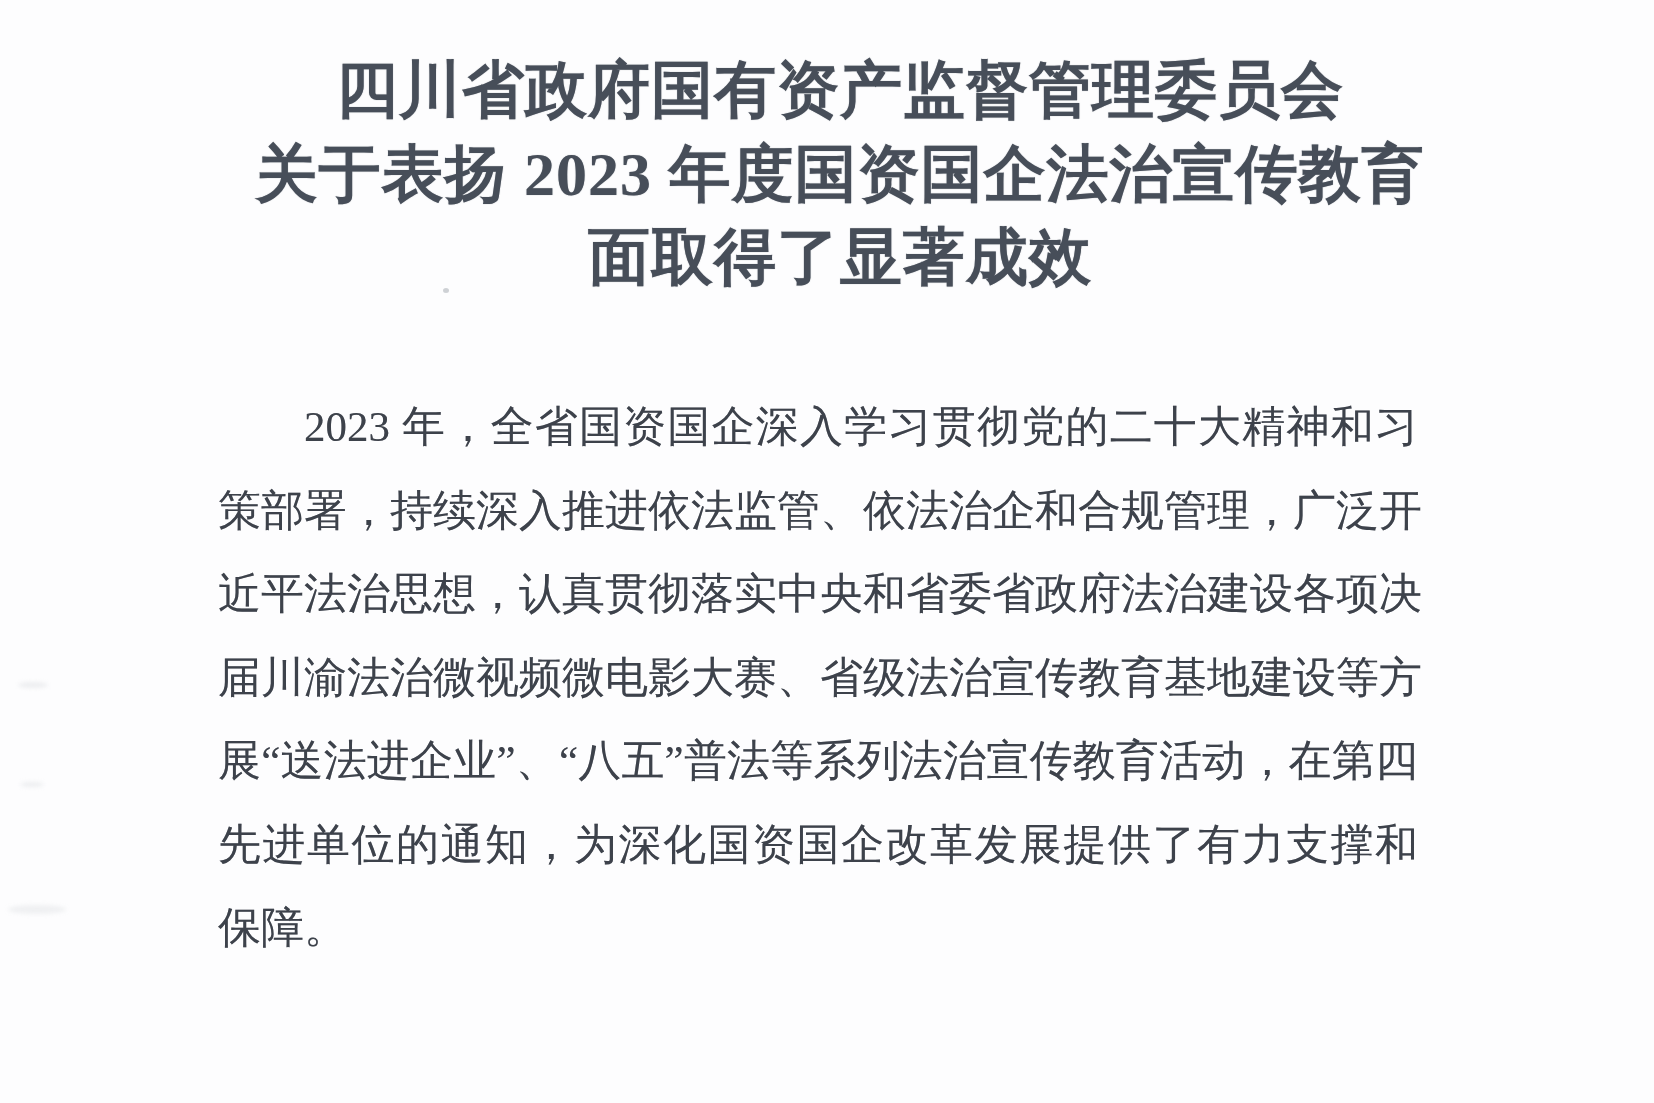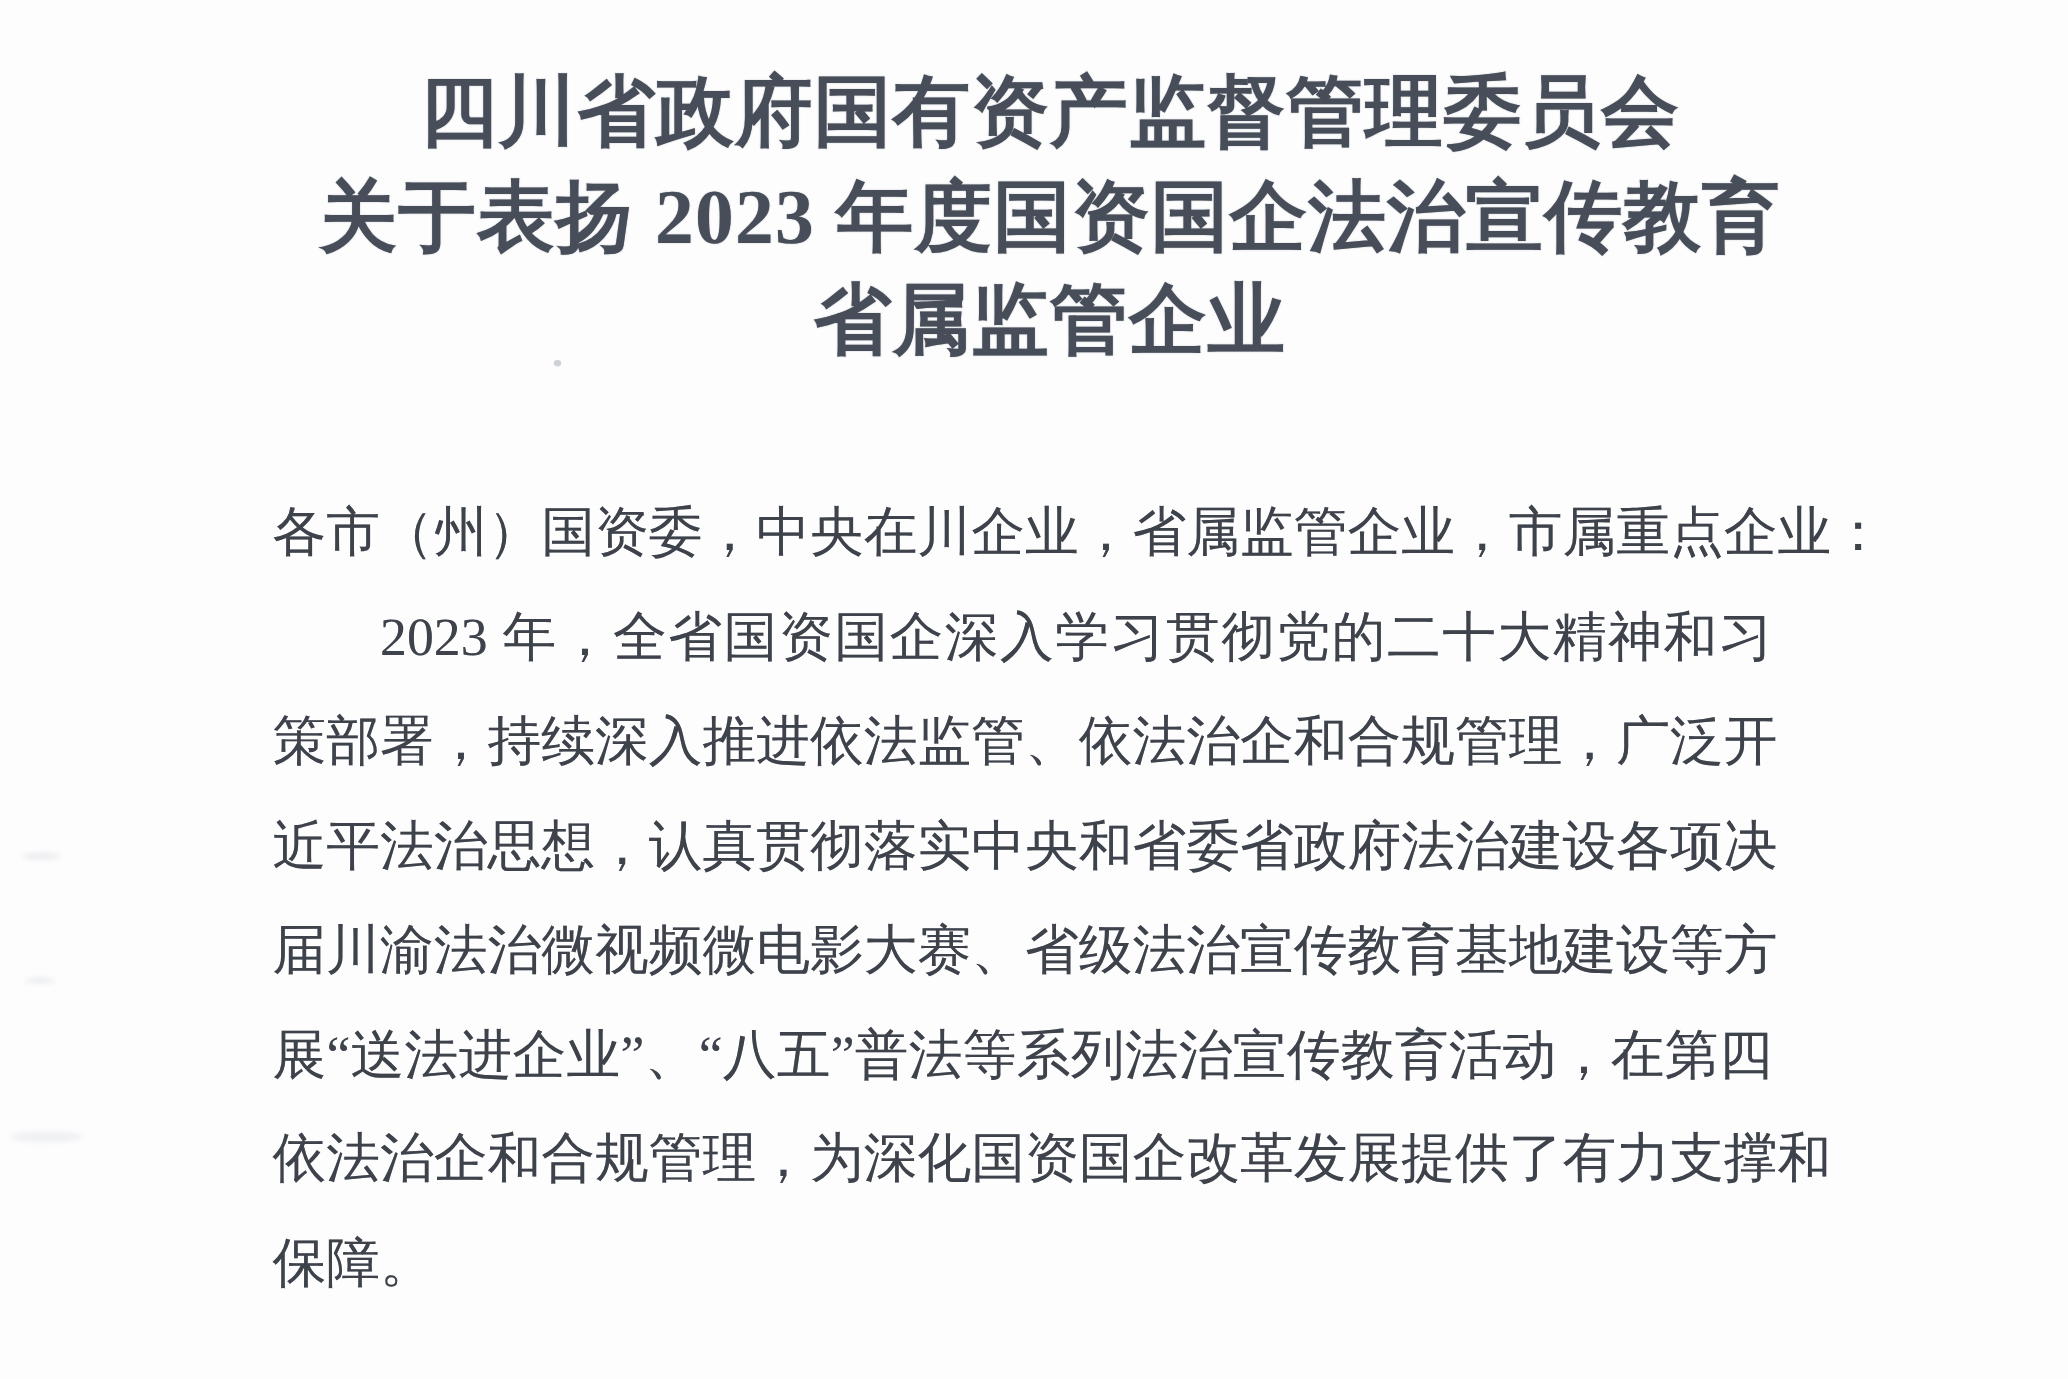--- a/index.html
+++ b/index.html
@@ -75,31 +75,30 @@
   }
 </style>
 </head>
 <body>
 
 <div class="page">
 
   <div class="title-block">
     <div class="title-line">四川省政府国有资产监督管理委员会</div>
     <div class="title-line">关于表扬 2023 年度国资国企法治宣传教育</div>
-    <div class="title-line">省属监管企业</div>
+    <div class="title-line">面取得了显著成效</div>
   </div>
 
   <div class="body-block">
-    <div class="body-line">各市（州）国资委，中央在川企业，省属监管企业，市属重点企业：</div>
     <div class="body-line indent">2023 年，全省国资国企深入学习贯彻党的二十大精神和习</div>
     <div class="body-line">策部署，持续深入推进依法监管、依法治企和合规管理，广泛开</div>
     <div class="body-line">近平法治思想，认真贯彻落实中央和省委省政府法治建设各项决</div>
     <div class="body-line">届川渝法治微视频微电影大赛、省级法治宣传教育基地建设等方</div>
     <div class="body-line">展“送法进企业”、“八五”普法等系列法治宣传教育活动，在第四</div>
-    <div class="body-line">依法治企和合规管理，为深化国资国企改革发展提供了有力支撑和</div>
+    <div class="body-line">先进单位的通知，为深化国资国企改革发展提供了有力支撑和</div>
     <div class="body-line last">保障。</div>
   </div>
 
   <div class="scan-edge"></div>
   <div class="smudge s1"></div>
   <div class="smudge s2"></div>
   <div class="smudge s3"></div>
   <div class="speck"></div>
 
 </div>

